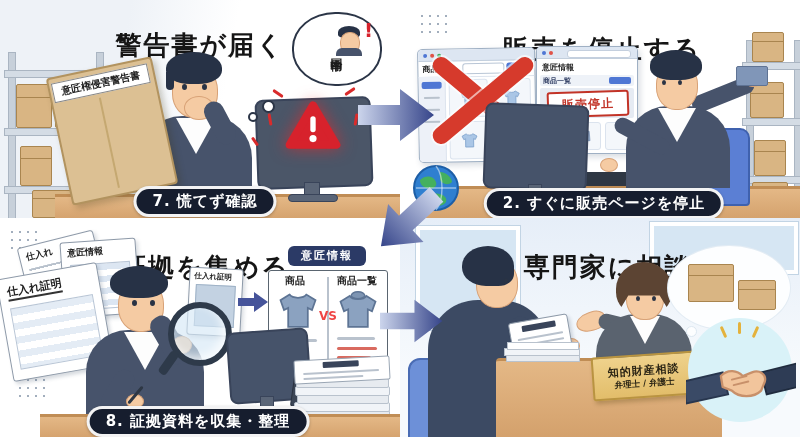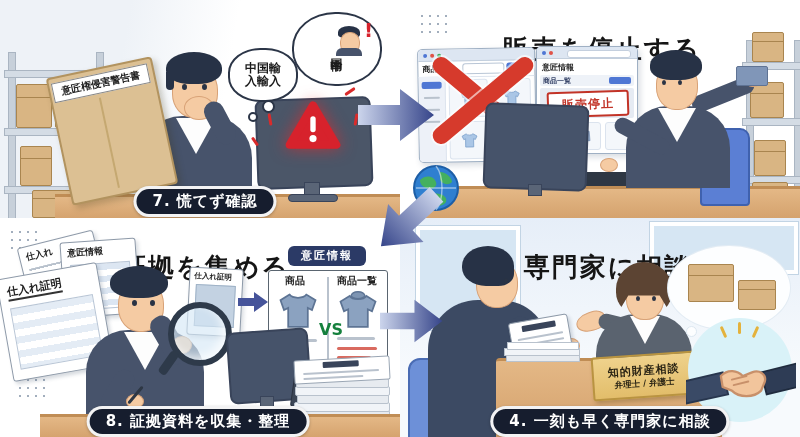--- a/index.html
+++ b/index.html
@@ -79,20 +79,21 @@
       <div class="shelf-post" style="left:96px;top:52px;width:6px;height:166px;"></div>
       <div class="shelf-board" style="left:4px;top:70px;width:104px;"></div>
       <div class="shelf-board" style="left:4px;top:128px;width:104px;"></div>
       <div class="shelf-board" style="left:4px;top:186px;width:104px;"></div>
       <div class="cardbox" style="left:16px;top:84px;width:34px;height:42px;"></div>
       <div class="cardbox" style="left:55px;top:92px;width:30px;height:34px;"></div>
       <div class="cardbox" style="left:20px;top:146px;width:30px;height:38px;"></div>
       <div class="cardbox" style="left:32px;top:190px;width:44px;height:26px;"></div>
     </div>
 
+    <h2 class="panel-title" style="left:200px;top:6px;">警告書が届く</h2>
 
     <div class="desk" style="left:55px;top:194px;width:345px;height:24px;"></div>
 
     <div class="monitor" style="left:256px;top:98px;width:112px;height:86px;transform:rotate(-2deg);background:#4b5668;"></div>
     <div class="monitor-stand" style="left:304px;top:182px;width:14px;height:14px;"></div>
     <div class="monitor-stand" style="left:288px;top:194px;width:48px;height:6px;border-radius:4px;"></div>
     <svg class="abs" style="left:284px;top:100px;filter:drop-shadow(0 0 8px rgba(230,40,40,.65));" width="58" height="52" viewBox="0 0 64 58">
       <path d="M32 6 L58 50 H6 Z" fill="#d7222c" stroke="#d7222c" stroke-width="9" stroke-linejoin="round"></path>
       <rect x="29" y="18" width="6" height="18" rx="3" fill="#fff"></rect>
       <circle cx="32" cy="43" r="4" fill="#fff"></circle>
@@ -115,24 +116,20 @@
       <div class="abs" style="left:210px;top:100px;width:20px;height:46px;background:#47536b;border-radius:10px;transform:rotate(-28deg);"></div>
     </div>
 
     <div class="abs" style="left:58px;top:66px;width:104px;height:126px;background:#dcc093;border:2px solid #b2935f;border-radius:4px;transform:rotate(-12deg);box-shadow:3px 4px 6px rgba(60,50,20,.25);">
       <div class="abs" style="left:2px;top:4px;width:96px;height:18px;background:#fff;border:1.2px solid #888;display:flex;align-items:center;justify-content:center;">
         <span class="doc-label" style="font-size:10px;">意匠権侵害警告書</span>
       </div>
       <div class="abs" style="left:46px;top:28px;width:2px;height:92px;background:#c5a871;"></div>
     </div>
 
-    <div class="bubble" style="left:228px;top:48px;width:66px;height:50px;border-radius:46%;flex-direction:column;line-height:1.05;">
-      <span style="font-size:12px;font-weight:900;">中国輸</span>
-      <span style="font-size:12px;font-weight:900;">入輸入</span>
-    </div>
     <div class="bubble" style="left:292px;top:12px;width:86px;height:70px;border-radius:48%;">
       <span style="writing-mode:vertical-rl;font-size:12px;font-weight:900;margin-right:2px;">中国輸</span>
       <span class="abs" style="left:42px;top:12px;width:26px;height:30px;">
         <span class="abs" style="left:2px;top:0;width:22px;height:12px;background:#273246;border-radius:50% 50% 30% 30%;"></span>
         <span class="abs skin" style="left:4px;top:6px;width:18px;height:20px;border-radius:46%;"></span>
         <span class="abs" style="left:0;top:22px;width:26px;height:8px;background:#47536b;border-radius:6px 6px 0 0;"></span>
       </span>
       <span class="abs" style="left:70px;top:4px;color:#d7222c;font-size:20px;font-weight:900;">!</span>
     </div>
     <div class="abs" style="left:262px;top:100px;width:9px;height:9px;background:#fff;border:2px solid #2b3547;border-radius:50%;"></div>
@@ -258,20 +255,21 @@
 
     <svg class="abs" style="left:12px;top:164px;" width="48" height="48" viewBox="0 0 48 48">
       <circle cx="24" cy="24" r="22" fill="#2f7fd0" stroke="#1d5ea6" stroke-width="2"></circle>
       <path d="M8 16 C14 10 22 12 24 18 C26 24 18 26 14 24 C10 22 8 20 8 16 Z" fill="#44b05f"></path>
       <path d="M28 8 C34 8 40 14 40 18 C36 22 30 20 28 16 Z" fill="#44b05f"></path>
       <path d="M20 30 C28 28 36 32 34 38 C30 44 20 42 18 36 Z" fill="#44b05f"></path>
       <path d="M4 24 H44" stroke="rgba(255,255,255,.5)" stroke-width="1.4" fill="none"></path>
       <path d="M24 2 C32 12 32 36 24 46" stroke="rgba(255,255,255,.5)" stroke-width="1.4" fill="none"></path>
     </svg>
 
+    <div class="caption" style="left:204px;top:188px;">2. すぐに販売ページを停止</div>
   </section>
 
   <section class="abs" style="left:0;top:218px;width:400px;height:219px;background:#ffffff;">
     <div class="dots" style="left:8px;top:10px;width:34px;height:26px;"></div>
     <div class="dots" style="left:16px;top:150px;width:30px;height:32px;"></div>
 
     <h2 class="panel-title" style="left:205px;top:10px;">証拠を集める</h2>
 
     <div class="doc" style="left:24px;top:20px;width:76px;height:68px;transform:rotate(-14deg);">
       <span class="doc-label" style="position:absolute;left:6px;top:4px;font-size:9px;">仕入れ</span>
@@ -319,21 +317,21 @@
         <div class="abs" style="left:58px;top:6px;width:1.5px;height:94px;background:#b9c2cd;"></div>
         <span class="doc-label" style="position:absolute;left:16px;top:3px;font-size:10px;">商品</span>
         <span class="doc-label" style="position:absolute;left:68px;top:3px;font-size:10px;">商品一覧</span>
         <svg class="abs" style="left:8px;top:18px;" width="42" height="42" viewBox="0 0 60 60">
           <path d="M18 8 L5 16 L10 30 L16 27 L16 54 L44 54 L44 27 L50 30 L55 16 L42 8 C38 14 22 14 18 8 Z" fill="#8ba2c0" stroke="#5d7494" stroke-width="2.5"></path>
         </svg>
         <svg class="abs" style="left:68px;top:18px;" width="42" height="42" viewBox="0 0 60 60">
           <path d="M18 10 L5 18 L10 32 L16 29 L16 54 L44 54 L44 29 L50 32 L55 18 L42 10 C38 16 22 16 18 10 Z" fill="#8ba2c0" stroke="#5d7494" stroke-width="2.5"></path>
           <path d="M20 10 C22 2 38 2 40 10 C36 15 24 15 20 10 Z" fill="#7d94b2" stroke="#5d7494" stroke-width="2"></path>
         </svg>
-        <span style="position:absolute;left:50px;top:38px;font-size:16px;font-weight:900;color:#15803d;margin-top:11px;">VS</span>
+        <span style="position:absolute;left:50px;top:38px;font-size:12px;font-weight:900;color:#ef4444;">VS</span>
         <span class="grayline" style="left:10px;top:68px;width:38px;"></span>
         <span class="grayline" style="left:10px;top:76px;width:30px;"></span>
         <span class="grayline" style="left:68px;top:66px;width:38px;"></span>
         <span class="redline" style="left:68px;top:76px;width:40px;"></span>
         <span class="redline" style="left:68px;top:85px;width:34px;"></span>
       </div>
     </div>
 
     <div class="monitor" style="left:228px;top:112px;width:78px;height:68px;background:#46536a;transform:rotate(-4deg);"></div>
     <div class="monitor-stand" style="left:260px;top:178px;width:12px;height:12px;"></div>
@@ -416,21 +414,20 @@
     <div class="gold-spark" style="left:322px;top:108px;width:3px;height:12px;transform:rotate(-24deg);"></div>
     <div class="gold-spark" style="left:338px;top:104px;width:3px;height:12px;"></div>
     <div class="gold-spark" style="left:354px;top:108px;width:3px;height:12px;transform:rotate(24deg);"></div>
     <svg class="abs" style="left:286px;top:118px;" width="110" height="80" viewBox="0 0 120 84">
       <path d="M-2 48 L40 38 L46 62 L0 72 Z" fill="#3a4a66" stroke="#28364e" stroke-width="2"></path>
       <path d="M122 28 L82 38 L88 62 L122 54 Z" fill="#2e3c55" stroke="#1f2b3e" stroke-width="2"></path>
       <path d="M38 42 C46 34 56 36 62 42 L72 38 C80 35 88 40 86 48 L82 58 C74 66 58 66 50 58 L40 54 Z" fill="#f2c59c" stroke="#c8906a" stroke-width="2.5" stroke-linejoin="round"></path>
       <path d="M50 46 L66 42 M52 52 L68 48" stroke="#c8906a" stroke-width="2" fill="none" stroke-linecap="round"></path>
     </svg>
 
-    <div class="caption" style="left:210px;top:188px;">4. 一刻も早く専門家に相談</div>
   </section>
 
   <svg class="abs" style="left:358px;top:86px;" width="78" height="58" viewBox="0 0 78 58">
     <defs>
         <linearGradient id="g1" x1="0" y1="0" x2="1" y2="0">
       <stop offset="0" stop-color="#ccd5ec"></stop>
           <stop offset="1" stop-color="#36458a"></stop>
     </linearGradient>
       </defs>
     <polygon points="0,19 42,19 42,3 76,29 42,55 42,39 0,39" fill="url(#g1)"></polygon>

